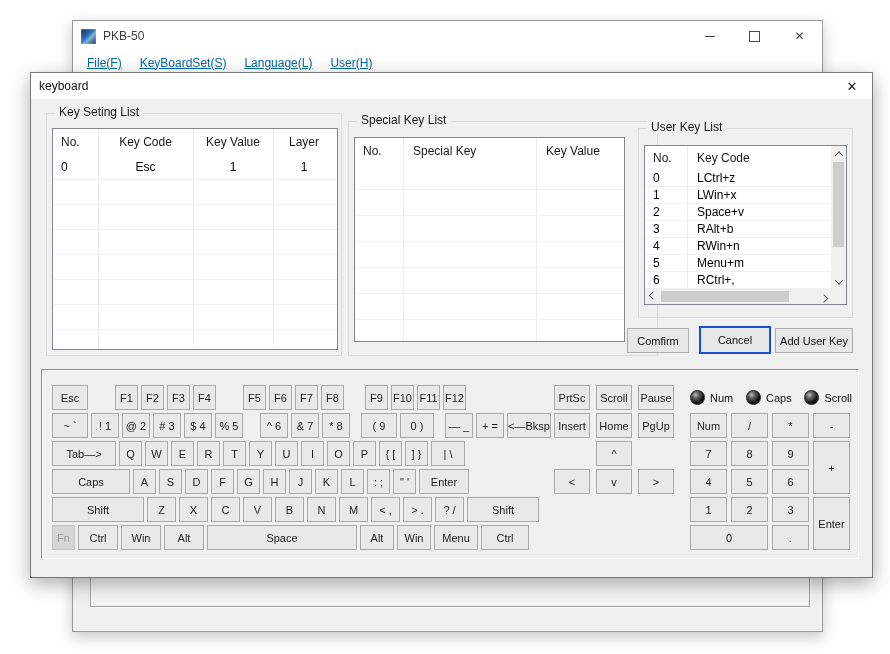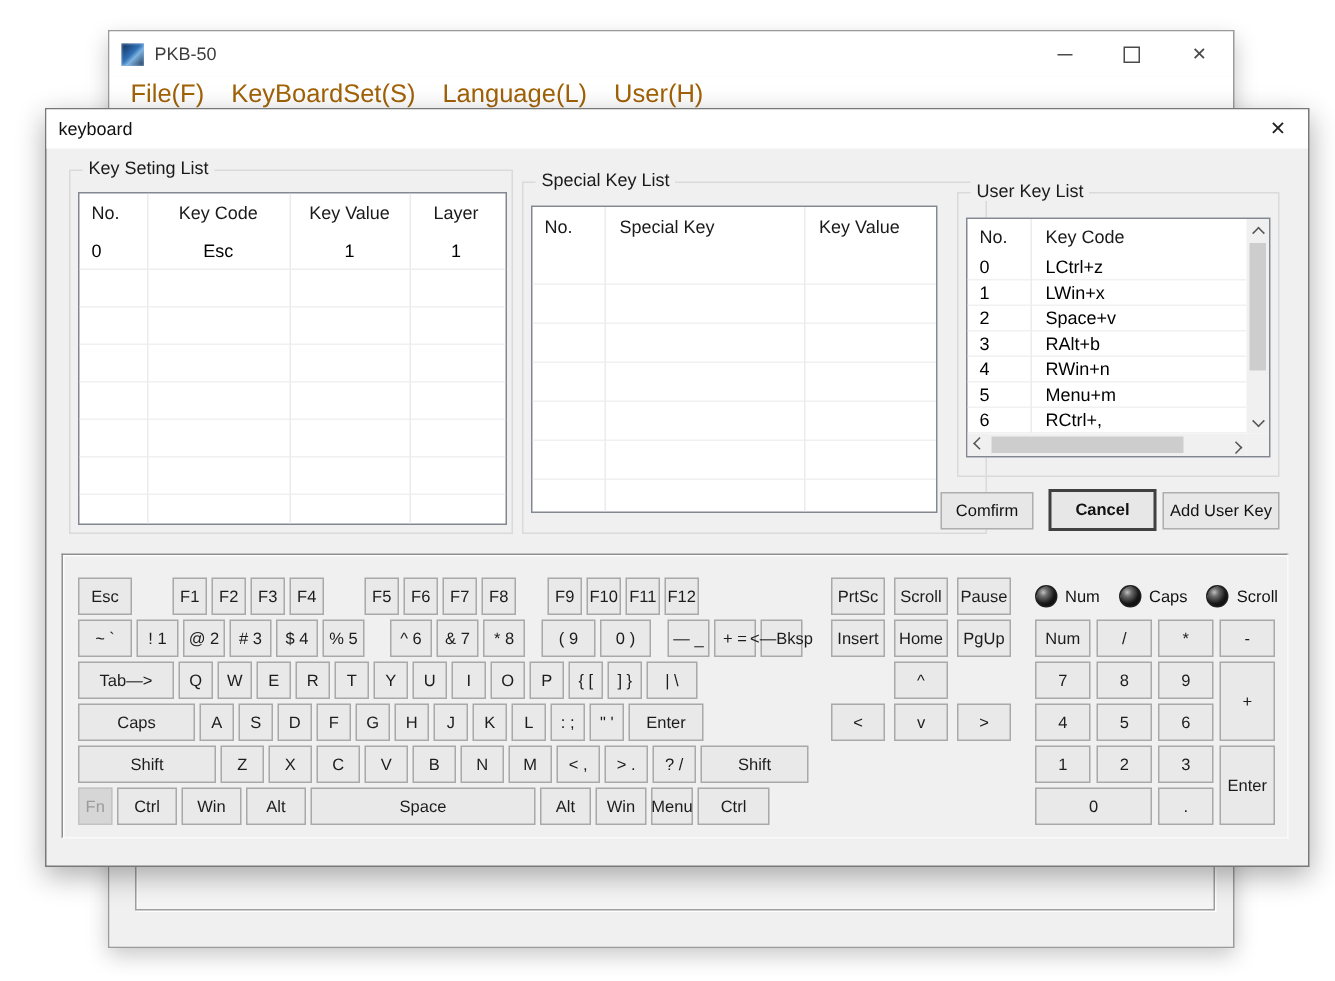--- a/index.html
+++ b/index.html
@@ -9,21 +9,21 @@
   .mwindow{position:absolute;left:72px;top:20px;width:751px;height:612px;background:#f0f0f0;border:1px solid #9b9b9b;box-shadow:0 5px 14px rgba(0,0,0,.22);box-sizing:border-box;}
   .mw-title{position:absolute;left:0;top:0;right:0;height:30px;background:#fff;display:flex;align-items:center;padding-left:8px;}
   .app-icon{width:15px;height:15px;margin-right:7px;background:linear-gradient(135deg,#0d2a55 0%,#2f6fb4 45%,#7fb3e0 60%,#16324f 100%);box-shadow:inset 0 0 2px #9cc4ea;flex:none;}
   .mw-title-text{font-size:12px;color:#3c3c3c;}
   .mw-controls{position:absolute;right:0;top:0;height:30px;display:flex;}
   .ctl{width:45px;height:30px;display:flex;align-items:center;justify-content:center;color:#4a4a4a;}
   .glyph-min{width:10px;height:1px;background:#4a4a4a;display:block;}
   .glyph-max{width:9px;height:9px;border:1px solid #4a4a4a;display:block;}
   .glyph-x{font-size:12px;line-height:1;}
   .mw-menu{position:absolute;left:0;top:30px;right:0;height:23px;background:#fff;display:flex;align-items:center;padding-left:5px;}
-  .menu-item{font-size:17px;color:#a16207;padding:0 9px;}
+  .menu-item{font-size:12px;color:#0369a1;padding:0 9px;text-decoration:underline;}
   .mw-client{position:absolute;left:0;top:53px;right:0;bottom:0;background:#f0f0f0;}
   .mw-panel{position:absolute;left:17px;right:12px;top:90px;bottom:24px;background:#f5f5f5;border:1px solid #9f9f9f;box-shadow:inset 1px 1px 0 #fdfdfd,1px 1px 0 #fdfdfd;}
 
   
   .dialog{position:absolute;left:30px;top:72px;width:843px;height:506px;background:#f0f0f0;border:1px solid #787878;box-shadow:0 6px 18px rgba(0,0,0,.32);box-sizing:border-box;}
   .dlg-title{position:absolute;left:0;top:0;right:0;height:26px;background:#fff;display:flex;align-items:center;padding-left:8px;font-size:12px;color:#111;}
   .dlg-close{position:absolute;right:0;top:0;width:40px;height:26px;display:flex;align-items:center;justify-content:center;font-size:13px;color:#222;}
 
   
   .group{position:absolute;border:1px solid #dadada;box-sizing:border-box;}
@@ -61,33 +61,33 @@
   .sb-btn{position:absolute;width:15px;height:15px;display:flex;align-items:center;justify-content:center;}
   .chev{width:5px;height:5px;border-left:1.5px solid #555;border-top:1.5px solid #555;display:block;}
   .chev.up{transform:rotate(45deg) translate(1px,1px);}
   .chev.down{transform:rotate(225deg) translate(1px,1px);}
   .chev.left{transform:rotate(-45deg) translate(1px,-1px);}
   .chev.right{transform:rotate(135deg) translate(1px,-1px);}
 
   
   .dbtn{position:absolute;height:25px;background:#e7e7e7;border:1px solid #aeaeae;box-sizing:border-box;display:flex;align-items:center;justify-content:center;font-size:11px;color:#111;}
   .btn-confirm{left:596px;top:255px;width:62px;}
-  .btn-cancel{left:668px;top:253px;width:72px;height:28px;border:2px solid #404040;font-weight:bold;}
+  .btn-cancel{left:668px;top:253px;width:72px;height:28px;border:2px solid #1d4ed8;}
   .btn-add{left:744px;top:255px;width:78px;}
 
   
   .kbpanel{position:absolute;left:10px;top:296px;width:818px;height:190px;background:#f0f0f0;border:1px solid;border-color:#8f8f8f #fafafa #fafafa #8f8f8f;box-shadow:inset 1px 1px 0 #fcfcfc;box-sizing:border-box;}
   .kmain{position:absolute;left:10px;top:15px;width:500px;}
   .kmid{position:absolute;left:512px;top:15px;width:120px;}
   .kright{position:absolute;left:648px;top:15px;width:162px;}
   .krow{display:flex;gap:3px;margin-bottom:3px;}
   .key{box-sizing:border-box;height:25px;background:#e9e9e9;border:1px solid #a9a9a9;display:flex;align-items:center;justify-content:center;font-size:11px;color:#1c1c1c;flex:none;white-space:pre;}
   .fn{background:#d6d6d6;border-color:#c3c3c3;color:#9b9b9b;}
   .w28{width:28px}.w29{width:29px}.w30{width:23px}.w34{width:34px}.w36{width:36px}.w40{width:40px}
-  .w44{width:28px}.w48{width:48px}.w50{width:50px}.w64{width:64px}.w72{width:72px}
+  .w44{width:44px}.w48{width:48px}.w50{width:50px}.w64{width:64px}.w72{width:72px}
   .w78{width:78px}.w92{width:92px}.w150{width:150px}
   .g8{margin-right:8px}.g14{margin-right:14px}.g18{margin-right:18px}.g24{margin-right:24px}
   .mrow{display:flex;gap:6px;margin-bottom:3px;}
   .msp{width:36px;flex:none;}
   
   .ledrow{display:flex;justify-content:space-between;align-items:center;height:25px;margin-bottom:3px;}
   .ledbox{display:flex;align-items:center;gap:5px;}
   .led{width:13px;height:13px;border-radius:50%;border:1px solid #1f1f1f;background:radial-gradient(circle at 35% 30%,#c0c0c0 0%,#6e6e6e 22%,#181818 60%,#000 100%);flex:none;}
   .ledlbl{font-size:11px;color:#111;}
   

